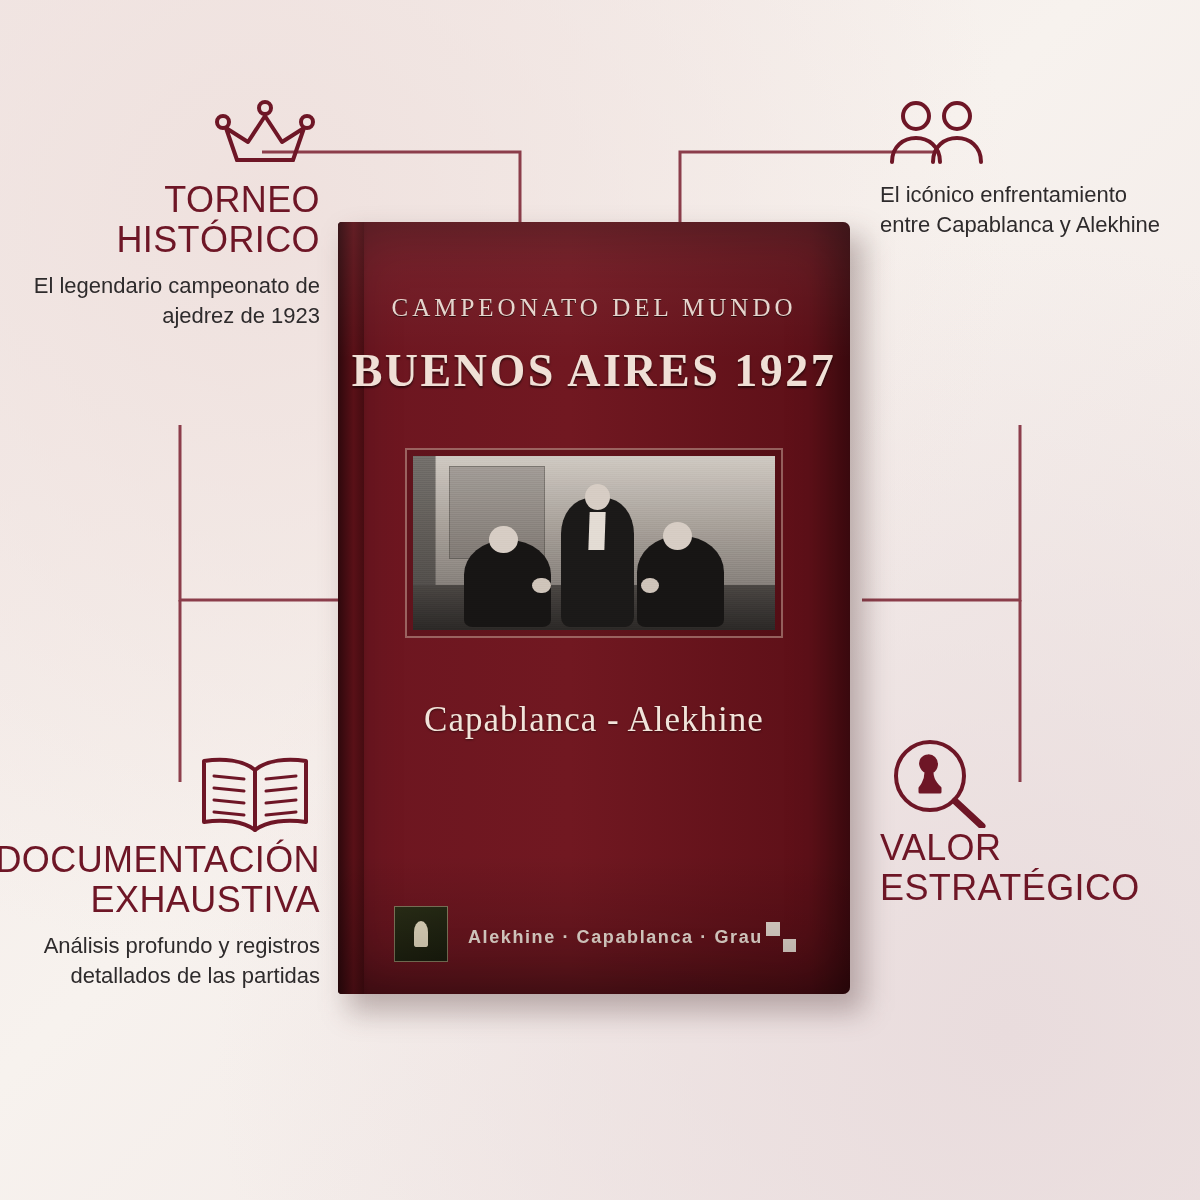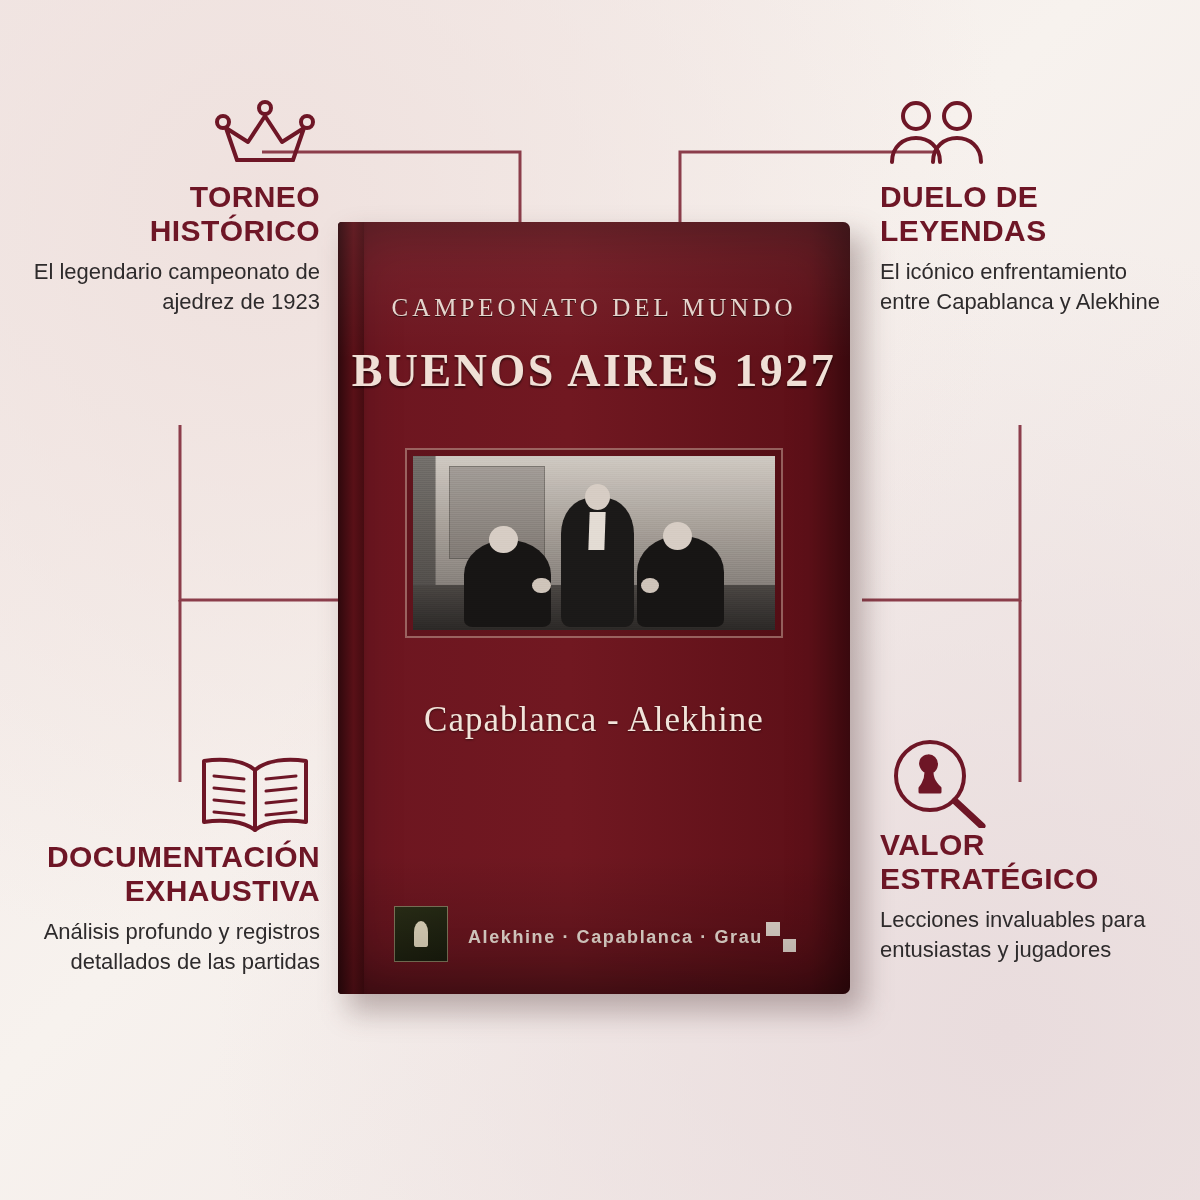--- a/index.html
+++ b/index.html
@@ -37,22 +37,22 @@
     width: 300px;
     display: flex;
     flex-direction: column;
   }
   .feature .icon-wrap {
     height: 92px;
     display: flex;
     align-items: center;
   }
   .feature .title {
-    font-weight: bold;
-    font-size: 30px;
+    font-weight: normal;
+    font-size: 36px;
     line-height: 1.12;
     color: #6e1626;
     letter-spacing: 0.4px;
     margin-bottom: 10px;
     text-transform: uppercase;
   }
   .feature .desc {
     font-size: 22px;
     line-height: 1.36;
     color: #2e2b2c;
@@ -310,21 +310,20 @@
 
   <div class="feature f-right" id="feat-tr">
     <div class="icon-wrap">
       <svg width="110" height="72" viewBox="0 0 110 72" fill="none" stroke="#6e1626" stroke-width="4" stroke-linejoin="round" stroke-linecap="round">
         <circle cx="36" cy="18" r="13"></circle>
         <circle cx="77" cy="18" r="13"></circle>
         <path d="M12,64 C12,48 24,40 36,40 C48,40 60,48 60,64"></path>
         <path d="M53,64 C53,48 65,40 77,40 C89,40 101,48 101,64"></path>
       </svg>
     </div>
-    <div class="title">DUELO DE LEYENDAS</div>
     <div class="desc">El icónico enfrentamiento entre Capablanca y Alekhine</div>
   </div>
 
   <div class="feature f-left" id="feat-bl">
     <div class="icon-wrap">
       <svg width="130" height="92" viewBox="0 0 130 92" fill="none" stroke="#6e1626" stroke-width="4" stroke-linejoin="round" stroke-linecap="round">
         <path d="M65,22 C53,12 33,10 14,13 L14,74 C33,71 53,73 65,82 C77,73 97,71 116,74 L116,13 C97,10 77,12 65,22 Z"></path>
         <path d="M65,22 L65,82"></path>
         <path d="M24,28 L54,31 M24,40 L54,43 M24,52 L54,55 M24,64 L54,67" stroke-width="3"></path>
         <path d="M76,31 L106,28 M76,43 L106,40 M76,55 L106,52 M76,67 L106,64" stroke-width="3"></path>
@@ -336,21 +335,20 @@
 
   <div class="feature f-right" id="feat-br">
     <div class="icon-wrap">
       <svg width="118" height="92" viewBox="0 0 118 92" fill="none" stroke="#6e1626" stroke-width="4" stroke-linejoin="round" stroke-linecap="round">
         <circle cx="50" cy="40" r="34"></circle>
         <path d="M75,65 L102,90" stroke-width="7"></path>
         <path d="M40,56 L60,56 L60,52 C60,52 52,46 52,36 C57,33 58,26 54,22 C51,19 45,19 42,23 C39,27 41,33 46,36 C46,46 40,52 40,52 Z" fill="#6e1626" stroke-width="3"></path>
       </svg>
     </div>
     <div class="title">VALOR ESTRATÉGICO</div>
-    <div class="desc">Lecciones invaluables para entusiastas y jugadores</div>
   </div>
 
   <div id="book-area">
     <div class="book-shadow"></div>
     <div class="book">
       <div class="spine"></div>
 
       <div class="book-kicker">CAMPEONATO DEL MUNDO</div>
       <div class="book-title">BUENOS AIRES 1927</div>
 

